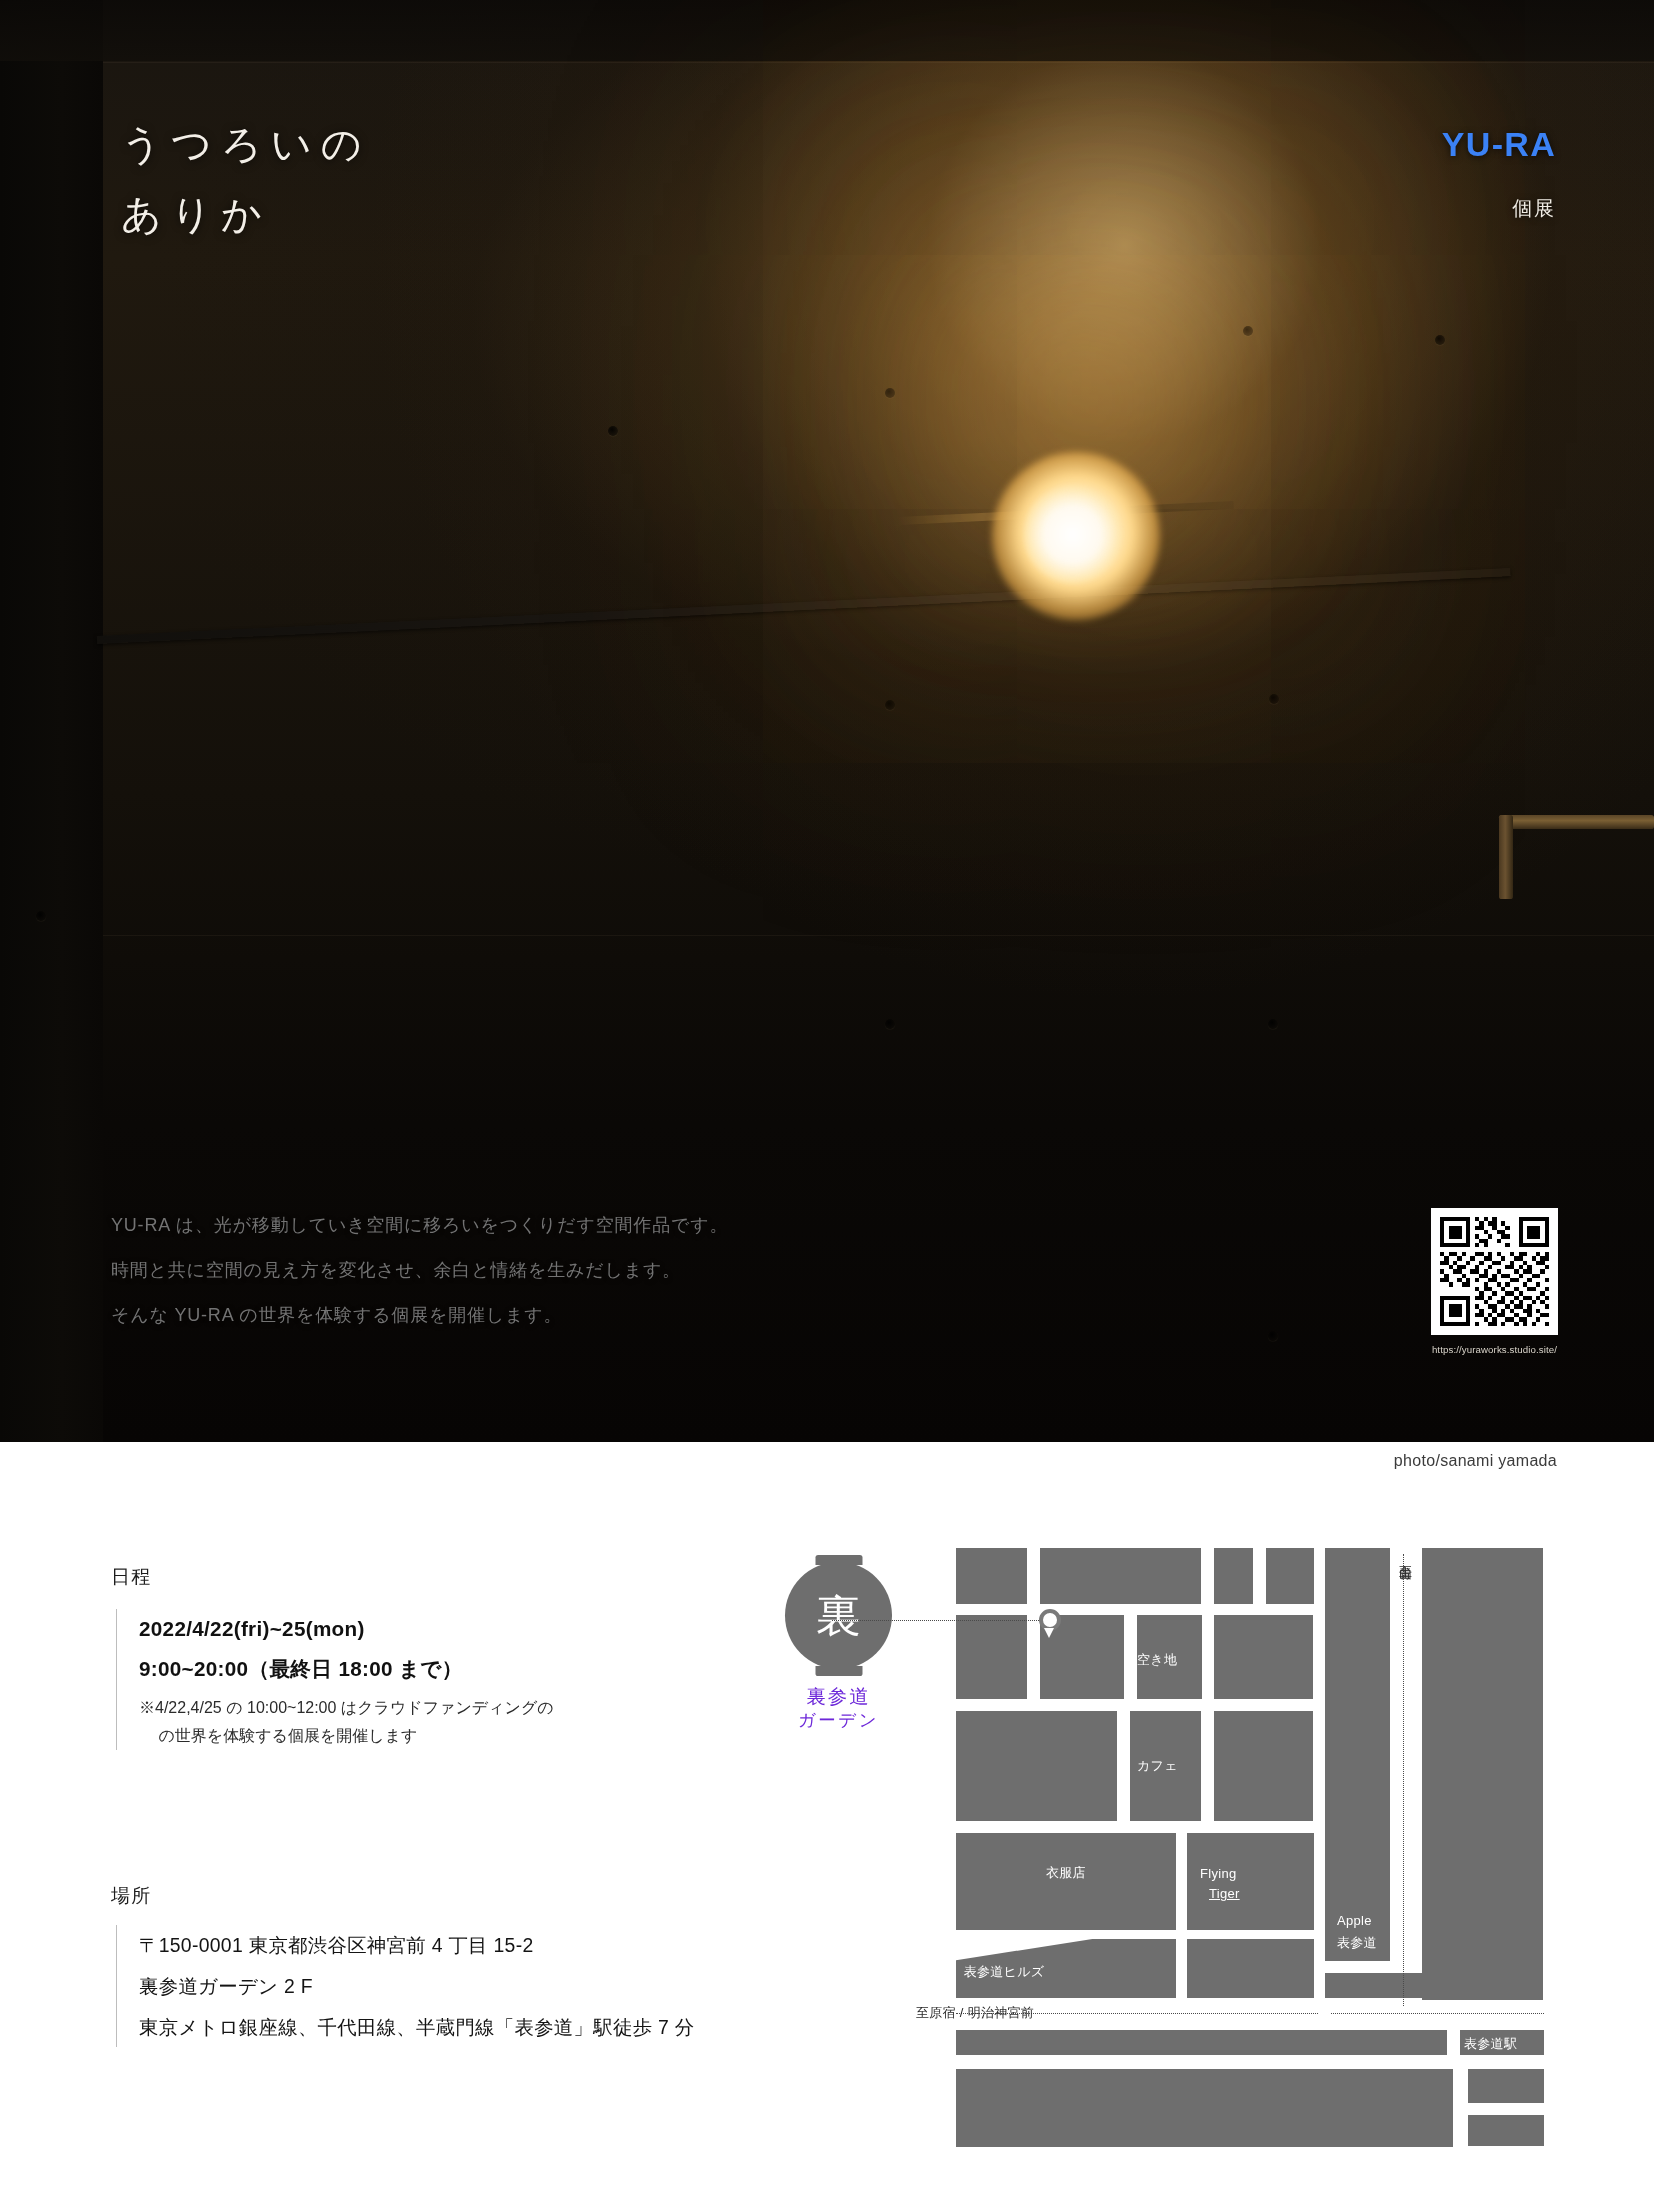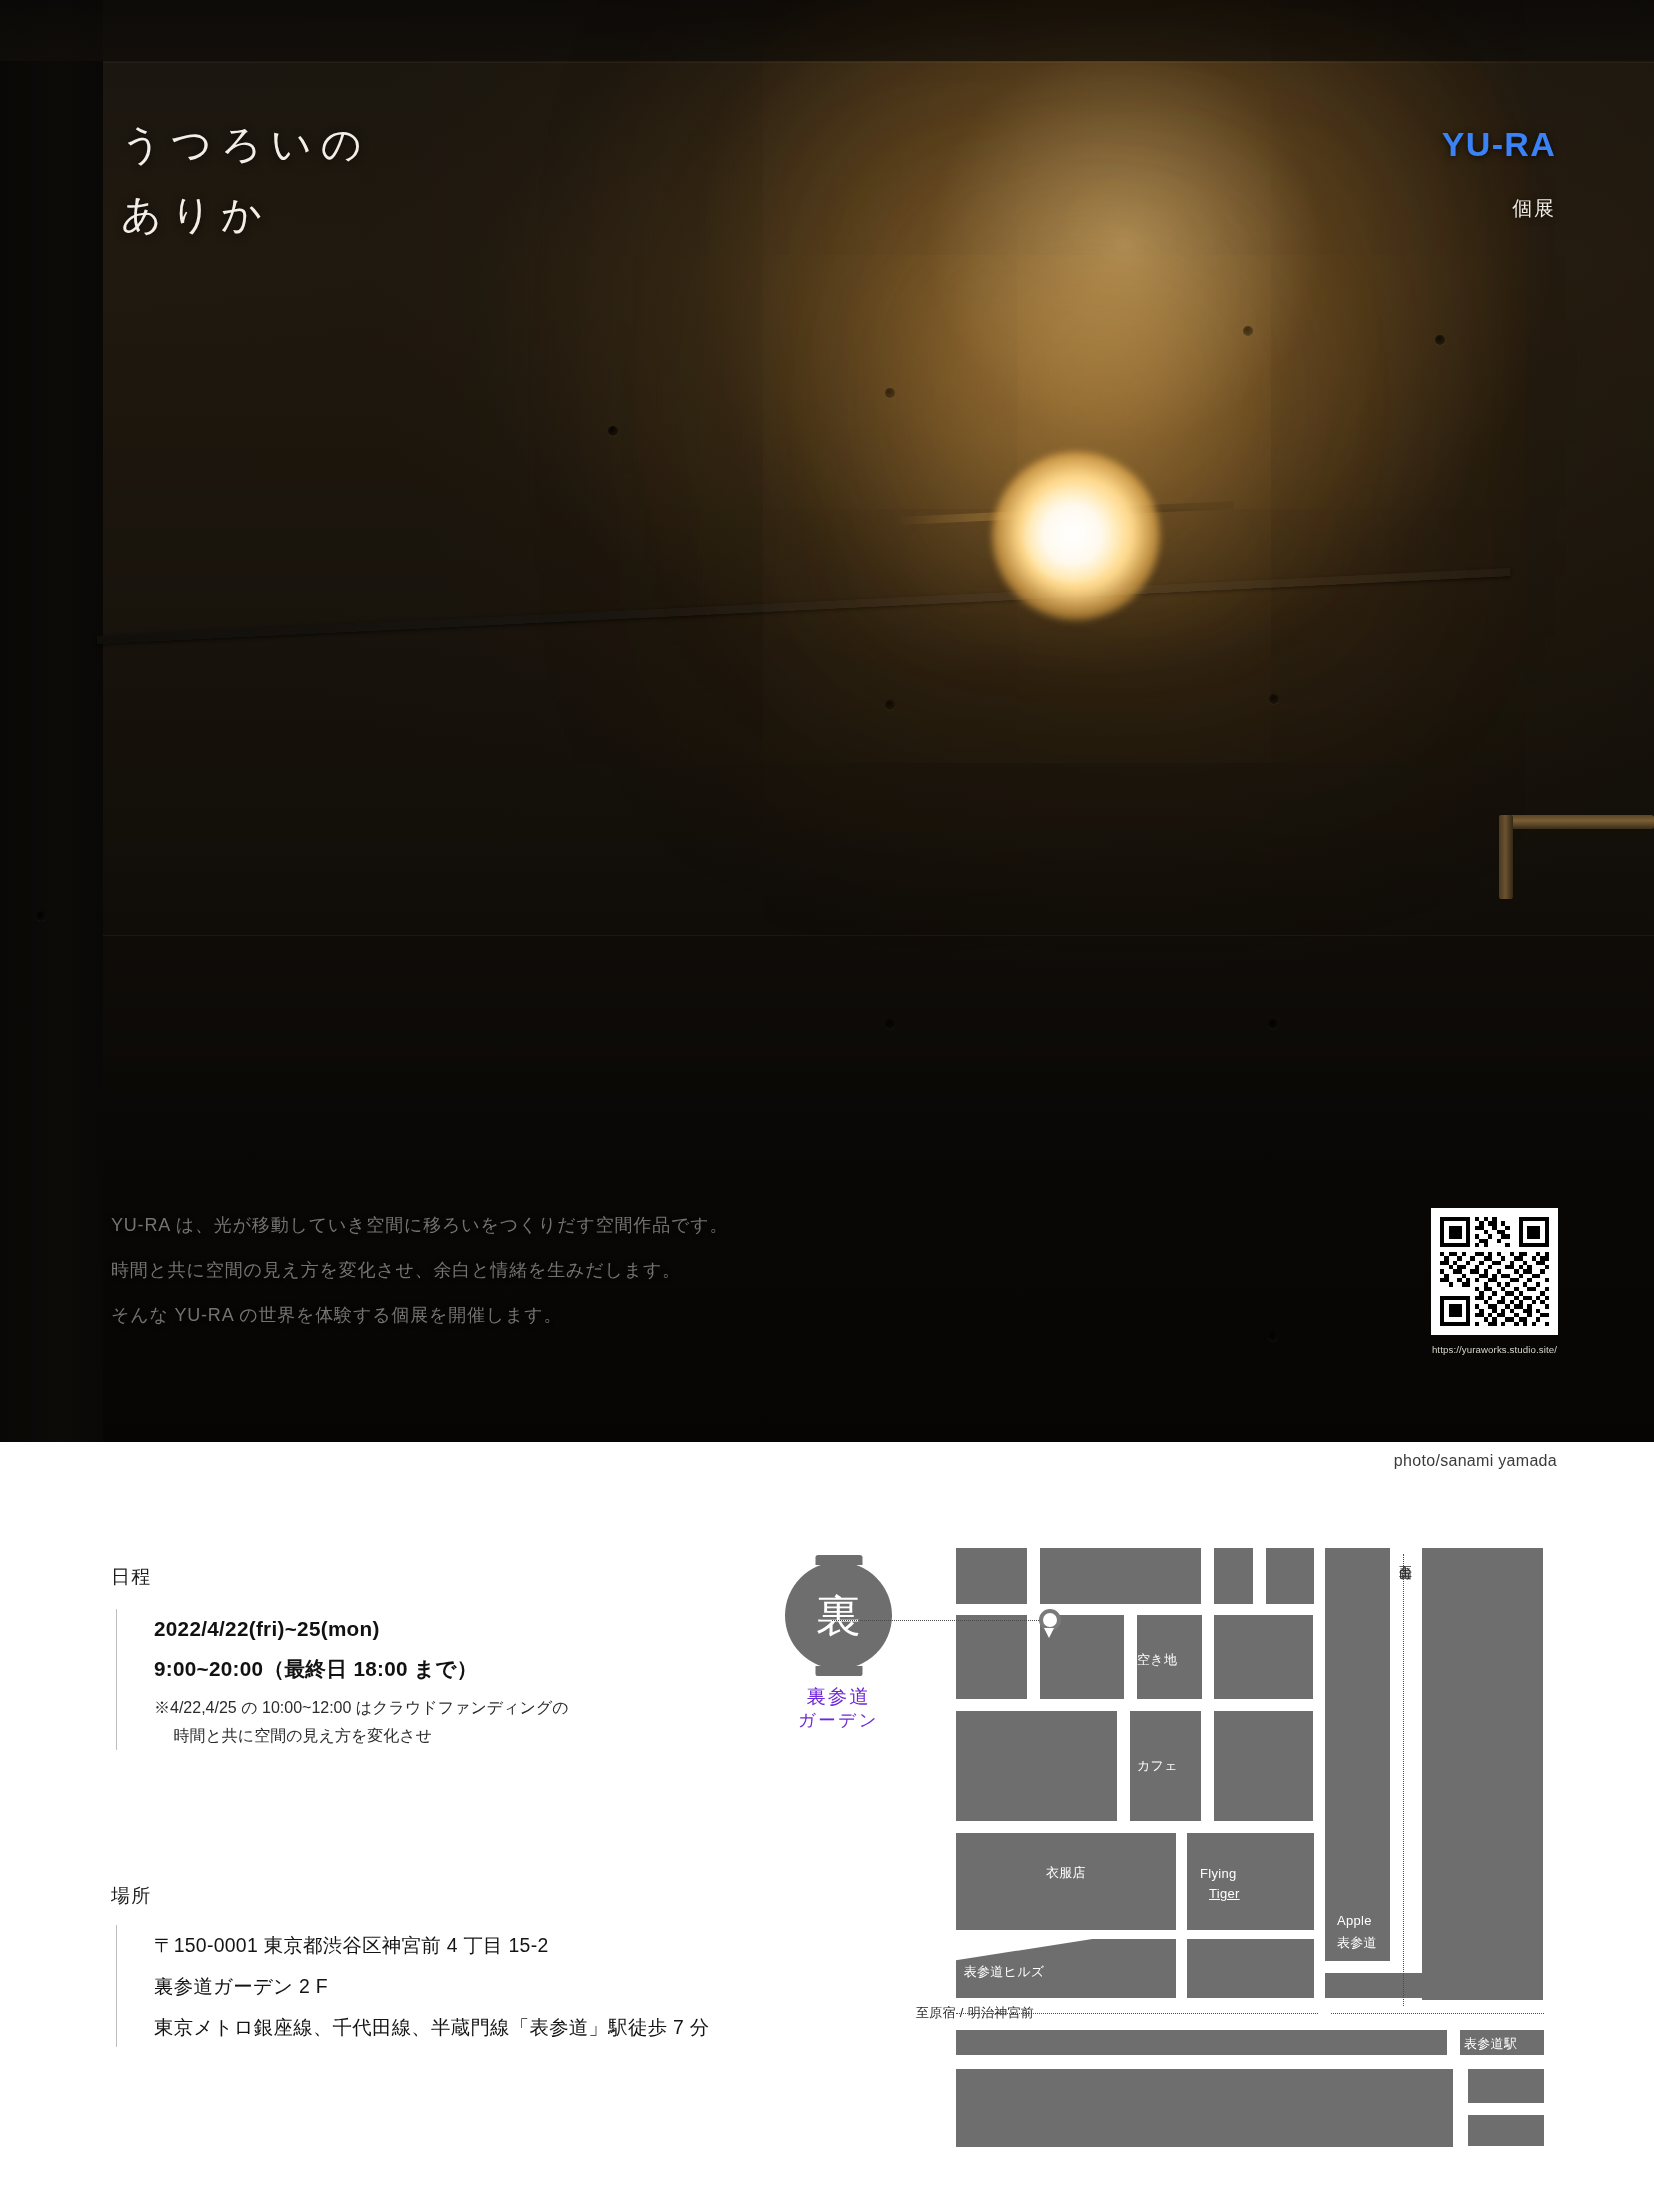--- a/index.html
+++ b/index.html
@@ -213,21 +213,21 @@
   }
   .sec-label {
     position: absolute;
     font-size: 19px;
     color: #1d1d1d;
     letter-spacing: 1.3px;
   }
   .rule-block {
     position: absolute;
     border-left: 1.3px solid #bdbdbd;
-    padding-left: 37px;
+    padding-left: 22px;
   }
   .line-strong {
     font-size: 20.7px;
     font-weight: 700;
     color: #111;
     letter-spacing: 0.3px;
     line-height: 1.95;
     white-space: nowrap;
   }
   .line-note {
@@ -540,21 +540,21 @@
 
 <div class="info">
 
   <div class="sec-label" style="left:111px; top:78px;">日程</div>
 
   <div class="rule-block" style="left:116px; top:123px; width:711px;">
     <div class="line-strong">2022/4/22(fri)~25(mon)</div>
     <div class="line-strong">9:00~20:00（最終日 18:00 まで）</div>
     <div class="line-note">
       <span>※4/22,4/25 の 10:00~12:00 はクラウドファンディングの</span>
-      <span class="indent">時間と共に空間の見え方を変化させ</span>
+      <span class="indent">の世界を体験する個展を開催します</span>
     </div>
   </div>
 
   <div class="sec-label" style="left:111px; top:397px;">場所</div>
 
   <div class="rule-block" style="left:116px; top:439px; width:749px;">
     <div class="line-plain">〒150-0001 東京都渋谷区神宮前 4 丁目 15-2</div>
     <div class="line-plain">裏参道ガーデン 2 F</div>
     <div class="line-plain">東京メトロ銀座線、千代田線、半蔵門線「表参道」駅徒歩 7 分</div>
   </div>

